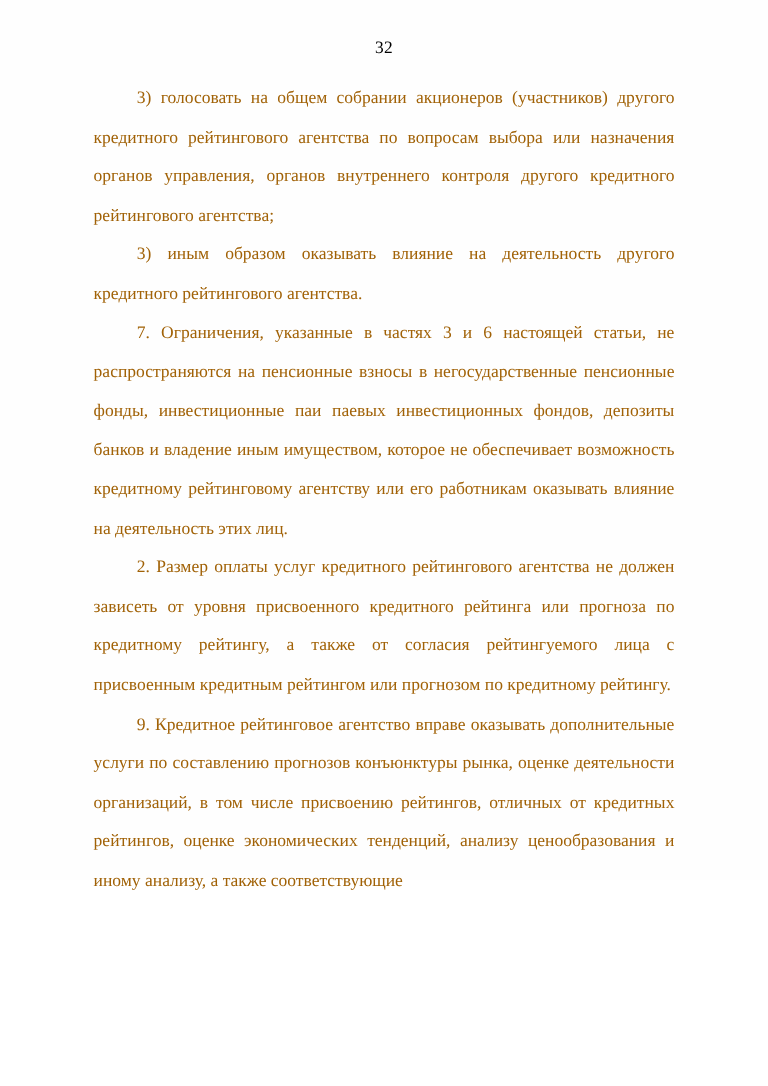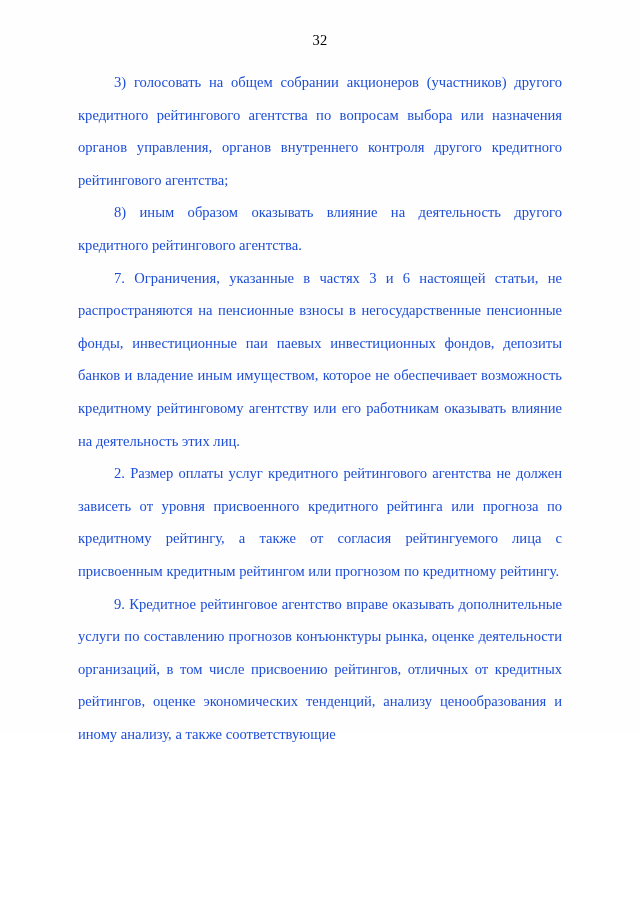--- a/index.html
+++ b/index.html
@@ -37,32 +37,32 @@
     width: 484px;
   }
   p.para {
     margin: 0 0 0 0;
     padding: 0;
     font-size: 14.6px;
     line-height: 32.6px;
     text-align: justify;
     text-justify: inter-word;
     text-indent: 36px;
-    color: #1d4ed8;
+    color: #a16207;
     hyphens: none;
   }
 </style>
 </head>
 <body>
 
 <div class="page">
 
   <div class="page-number">32</div>
 
   <div class="body-text">
     <p class="para">3) голосовать на общем собрании акционеров (участников) другого кредитного рейтингового агентства по вопросам выбора или назначения органов управления, органов внутреннего контроля другого кредитного рейтингового агентства;</p>
-    <p class="para">8) иным образом оказывать влияние на деятельность другого кредитного рейтингового агентства.</p>
+    <p class="para">3) иным образом оказывать влияние на деятельность другого кредитного рейтингового агентства.</p>
     <p class="para">7. Ограничения, указанные в частях 3 и 6 настоящей статьи, не распространяются на пенсионные взносы в негосударственные пенсионные фонды, инвестиционные паи паевых инвестиционных фондов, депозиты банков и владение иным имуществом, которое не обеспечивает возможность кредитному рейтинговому агентству или его работникам оказывать влияние на деятельность этих лиц.</p>
     <p class="para">2. Размер оплаты услуг кредитного рейтингового агентства не должен зависеть от уровня присвоенного кредитного рейтинга или прогноза по кредитному рейтингу, а также от согласия рейтингуемого лица с присвоенным кредитным рейтингом или прогнозом по кредитному рейтингу.</p>
     <p class="para">9. Кредитное рейтинговое агентство вправе оказывать дополнительные услуги по составлению прогнозов конъюнктуры рынка, оценке деятельности организаций, в том числе присвоению рейтингов, отличных от кредитных рейтингов, оценке экономических тенденций, анализу ценообразования и иному анализу, а также соответствующие</p>
   </div>
 
 </div>
 
 </body></html>

